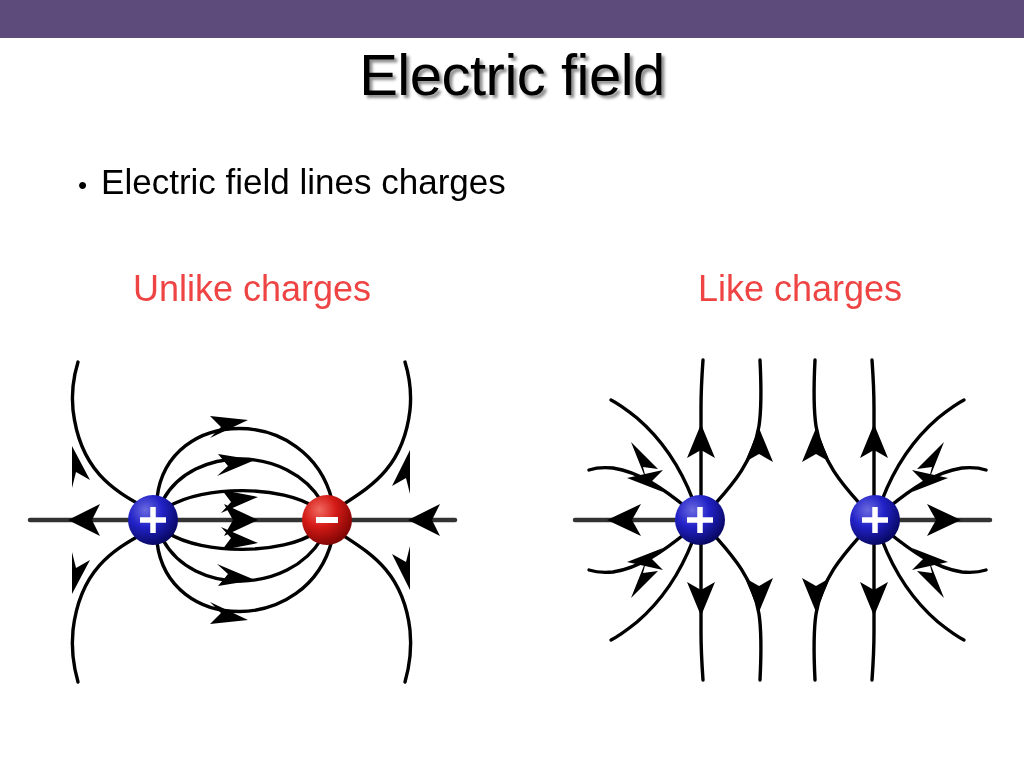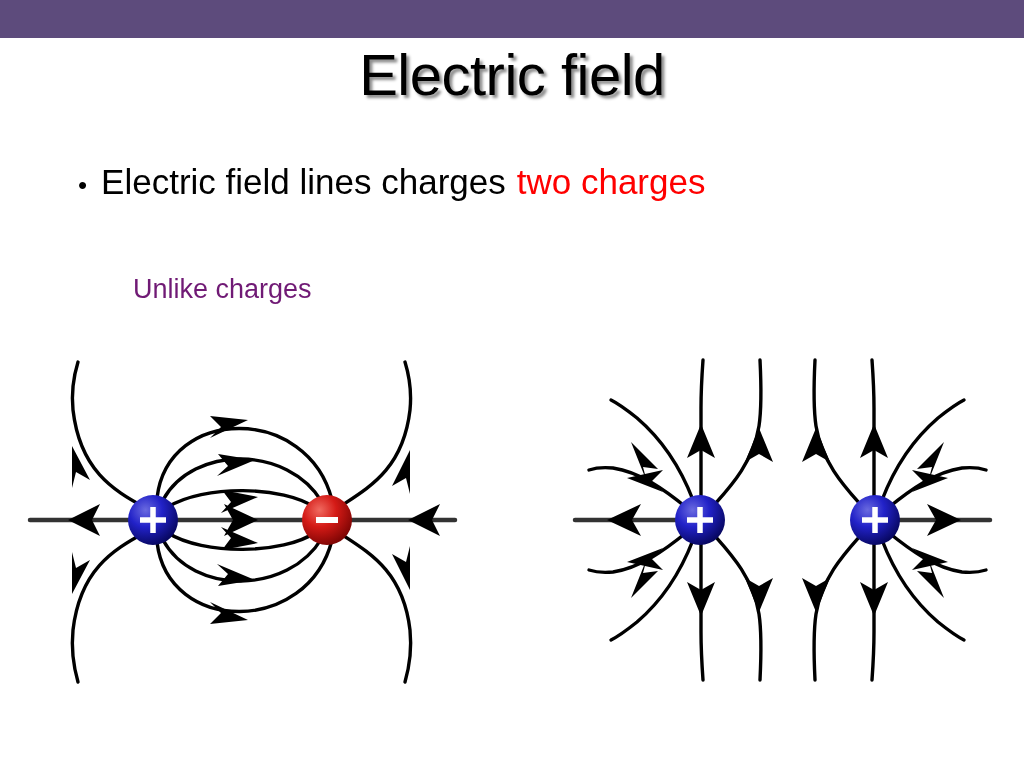--- a/index.html
+++ b/index.html
@@ -60,23 +60,23 @@
   }
   .bullet-text-black {
     color: #000000;
   }
   .bullet-text-red {
     color: #ff0000;
     margin-left: 11px;
   }
   .caption {
     position: absolute;
-    font-size: 27px;
+    font-size: 36px;
     line-height: 32px;
-    color: #701a75;
+    color: #ef4444;
     white-space: nowrap;
   }
   .caption-left  { left: 133px; top: 273px; }
   .caption-right { left: 698px; top: 273px; }
 
   .diagram {
     position: absolute;
     top: 350px;
   }
   .diagram-left  { left: 18px;  width: 460px; height: 345px; }
@@ -88,24 +88,24 @@
 
 <div id="slide">
 
   <div class="top-bar"></div>
 
   <div class="slide-title">Electric field</div>
 
   <div class="bullet-row">
     <span class="bullet-dot">•</span>
     <span class="bullet-text-black">Electric field lines charges</span>
-    <span class="bullet-text-red">two charges</span>
   </div>
 
   <div class="caption caption-left">Unlike charges</div>
+  <div class="caption caption-right">Like charges</div>
 
   <div class="diagram diagram-left">
     <svg width="460" height="345" viewBox="0 0 460 345" xmlns="http://www.w3.org/2000/svg">
       <defs>
         <radialGradient id="gradPosL" cx="35%" cy="30%" r="75%">
           <stop offset="0%" stop-color="#6a6ae0"></stop>
           <stop offset="45%" stop-color="#2222c8"></stop>
           <stop offset="100%" stop-color="#06065c"></stop>
         </radialGradient>
         <radialGradient id="gradNegL" cx="35%" cy="30%" r="75%">

